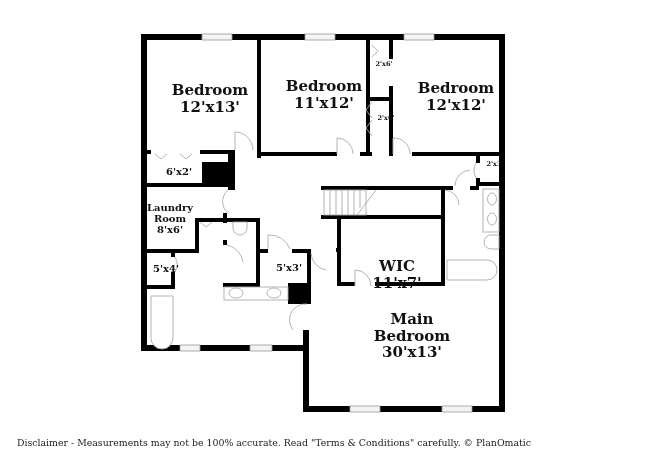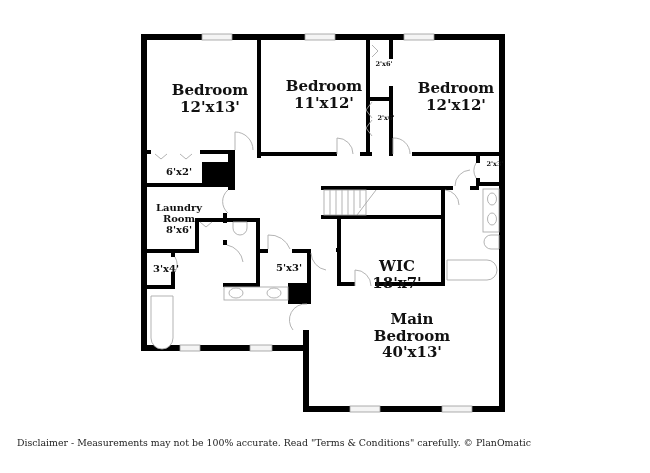--- a/index.html
+++ b/index.html
@@ -161,39 +161,39 @@
   <div>Bedroom</div>
   <div>11'x12'</div>
 </div>
 <div class="label lg" style="left:450px; top:80px;">
   <div>Bedroom</div>
   <div>12'x12'</div>
 </div>
 <div class="label sm" style="left:173px; top:166px;">
   <div>6'x2'</div>
 </div>
-<div class="label sm" style="left:173px; top:202px;text-align:center;">
+<div class="label sm" style="left:164px; top:202px;text-align:center;">
   <div>Laundry</div>
   <div>Room</div>
   <div>8'x6'</div>
 </div>
 <div class="label sm" style="left:160px; top:263px;">
-  <div>3'x4'</div>
+  <div>5'x4'</div>
 </div>
 <div class="label sm" style="left:283px; top:262px;">
   <div>5'x3'</div>
 </div>
 <div class="label lg" style="left:391px; top:241px;margin-top:17px;">
   <div>WIC</div>
-  <div>18'x7'</div>
+  <div>11'x7'</div>
 </div>
 <div class="label lg" style="left:406px; top:311px;">
   <div>Main</div>
   <div>Bedroom</div>
-  <div>40'x13'</div>
+  <div>30'x13'</div>
 </div>
 <div class="label xs" style="left:378px; top:61px;">
   <div>2'x6'</div>
 </div>
 <div class="label xs" style="left:380px; top:115px;">
   <div>2'x6'</div>
 </div>
 <div class="label xs" style="left:489px; top:161px;">
   <div>2'x3'</div>
 </div>

